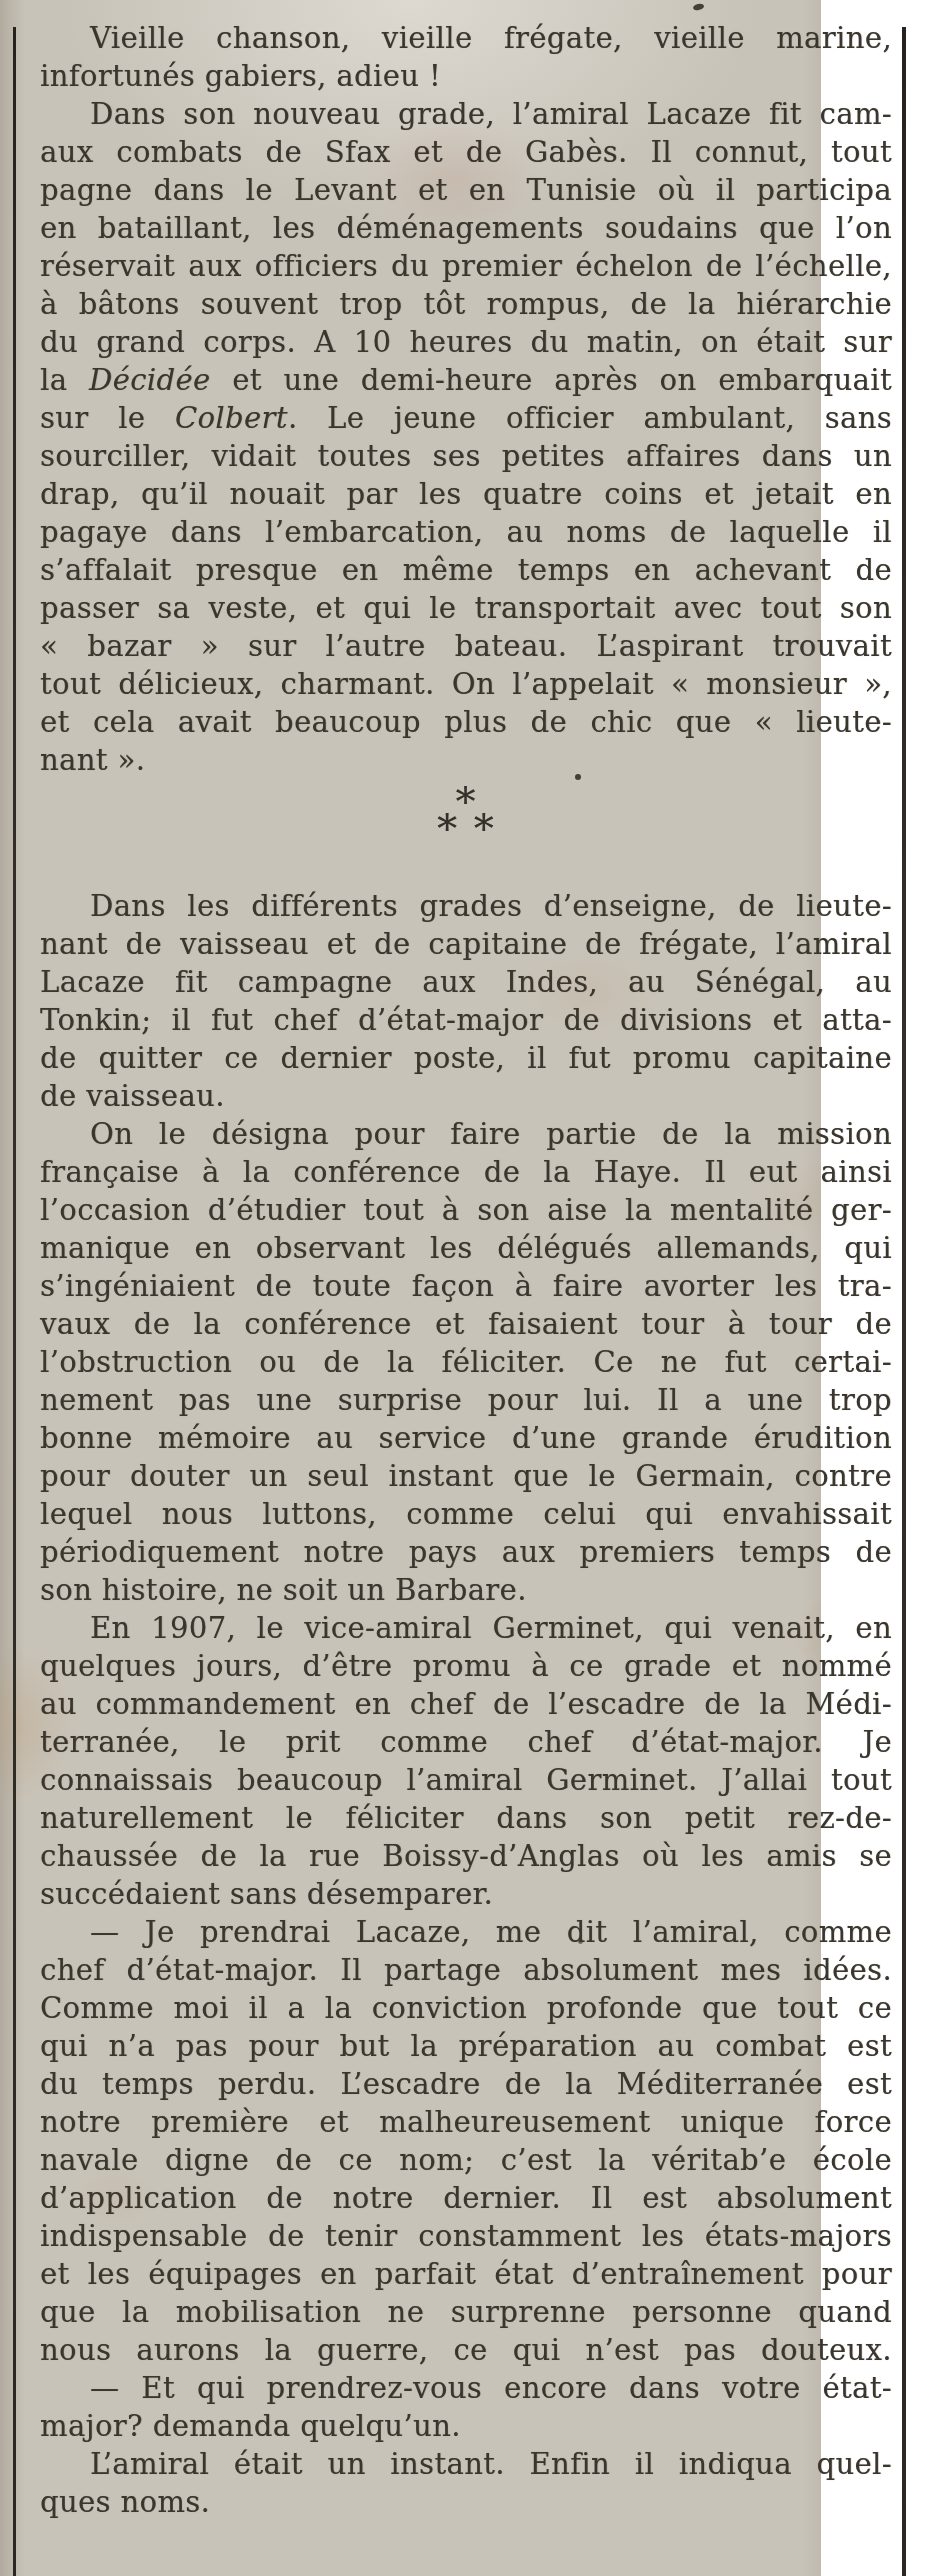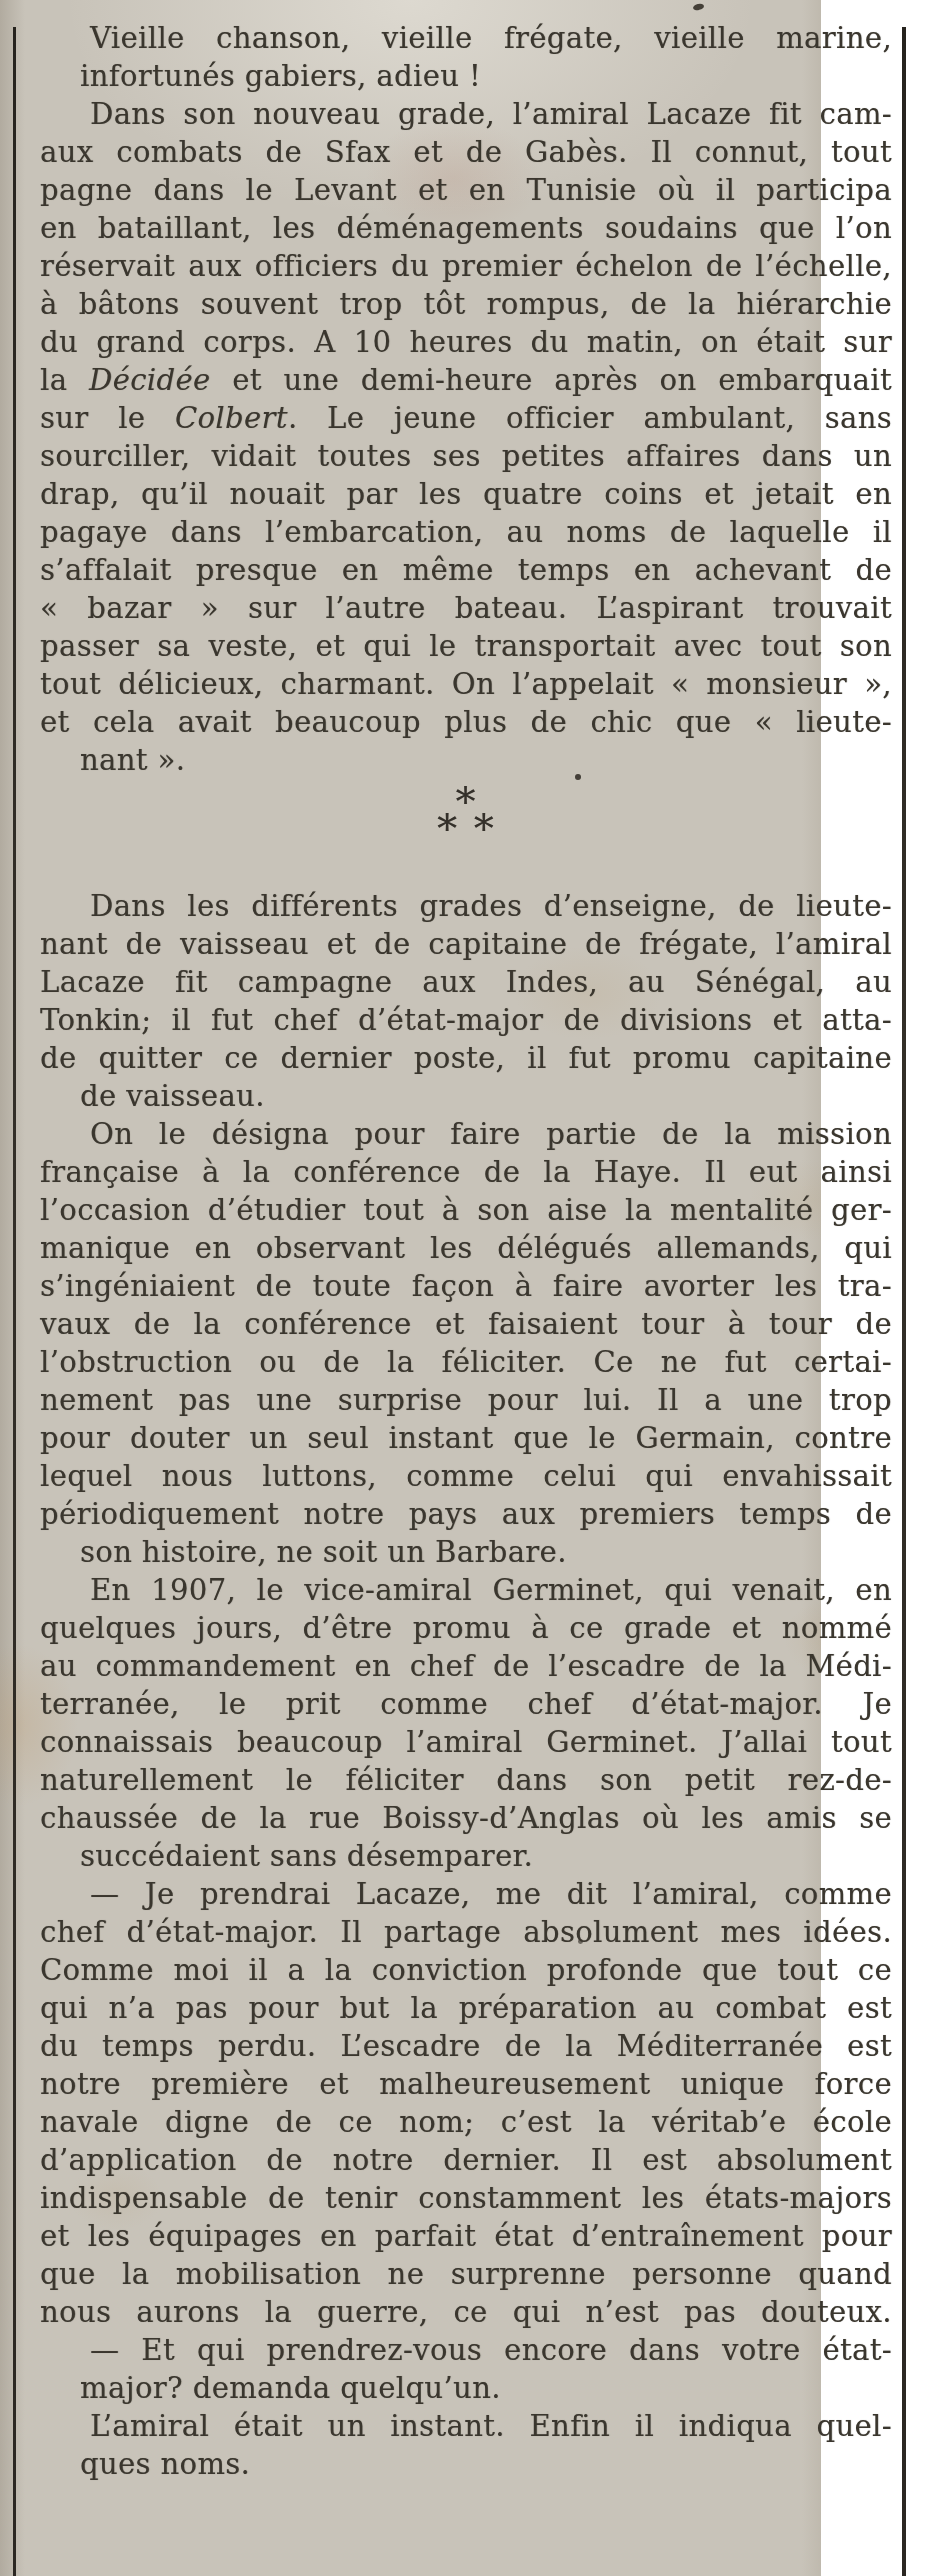--- a/index.html
+++ b/index.html
@@ -58,21 +58,21 @@
     line-height: 38px;
     font-size: 29px;
     letter-spacing: 0.4px;
     text-align: justify;
     text-align-last: justify;
     text-justify: inter-word;
     white-space: normal;
     overflow: visible;
   }
   .line.first { text-indent: 50px; }
-  .line.endleft { text-align-last: left; margin-left: 40px; }
+  .line.endleft { text-align-last: left; }
   .line i { font-style: italic; }
   .asterism {
     position: relative;
     height: 108px;
   }
   .asterism .star {
     position: absolute;
     font-size: 40px;
     line-height: 40px;
     color: #34302a;
@@ -103,22 +103,22 @@
         <div class="line">en bataillant, les déménagements soudains que l’on</div>
         <div class="line">réservait aux officiers du premier échelon de l’échelle,</div>
         <div class="line">à bâtons souvent trop tôt rompus, de la hiérarchie</div>
         <div class="line">du grand corps. A 10 heures du matin, on était sur</div>
         <div class="line">la <i>Décidée</i> et une demi-heure après on embarquait</div>
         <div class="line">sur le <i>Colbert</i>. Le jeune officier ambulant, sans</div>
         <div class="line">sourciller, vidait toutes ses petites affaires dans un</div>
         <div class="line">drap, qu’il nouait par les quatre coins et jetait en</div>
         <div class="line">pagaye dans l’embarcation, au noms de laquelle il</div>
         <div class="line">s’affalait presque en même temps en achevant de</div>
+        <div class="line">passer sa veste, et qui le transportait avec tout son</div>
         <div class="line">« bazar » sur l’autre bateau. L’aspirant trouvait</div>
-        <div class="line">passer sa veste, et qui le transportait avec tout son</div>
         <div class="line">tout délicieux, charmant. On l’appelait « monsieur »,</div>
         <div class="line">et cela avait beaucoup plus de chic que « lieute-</div>
         <div class="line endleft">nant ».</div>
       </div>
       <div class="asterism">
         <span class="star top">*</span>
         <span class="star bl">*</span>
         <span class="star br">*</span>
       </div>
       <div class="para">
@@ -131,20 +131,21 @@
       </div>
       <div class="para">
         <div class="line first">On le désigna pour faire partie de la mission</div>
         <div class="line">française à la conférence de la Haye. Il eut ainsi</div>
         <div class="line">l’occasion d’étudier tout à son aise la mentalité ger-</div>
         <div class="line">manique en observant les délégués allemands, qui</div>
         <div class="line">s’ingéniaient de toute façon à faire avorter les tra-</div>
         <div class="line">vaux de la conférence et faisaient tour à tour de</div>
         <div class="line">l’obstruction ou de la féliciter. Ce ne fut certai-</div>
         <div class="line">nement pas une surprise pour lui. Il a une trop</div>
+        <div class="line">bonne mémoire au service d’une grande érudition</div>
         <div class="line">pour douter un seul instant que le Germain, contre</div>
         <div class="line">lequel nous luttons, comme celui qui envahissait</div>
         <div class="line">périodiquement notre pays aux premiers temps de</div>
         <div class="line endleft">son histoire, ne soit un Barbare.</div>
       </div>
       <div class="para">
         <div class="line first">En 1907, le vice-amiral Germinet, qui venait, en</div>
         <div class="line">quelques jours, d’être promu à ce grade et nommé</div>
         <div class="line">au commandement en chef de l’escadre de la Médi-</div>
         <div class="line">terranée, le prit comme chef d’état-major. Je</div>

